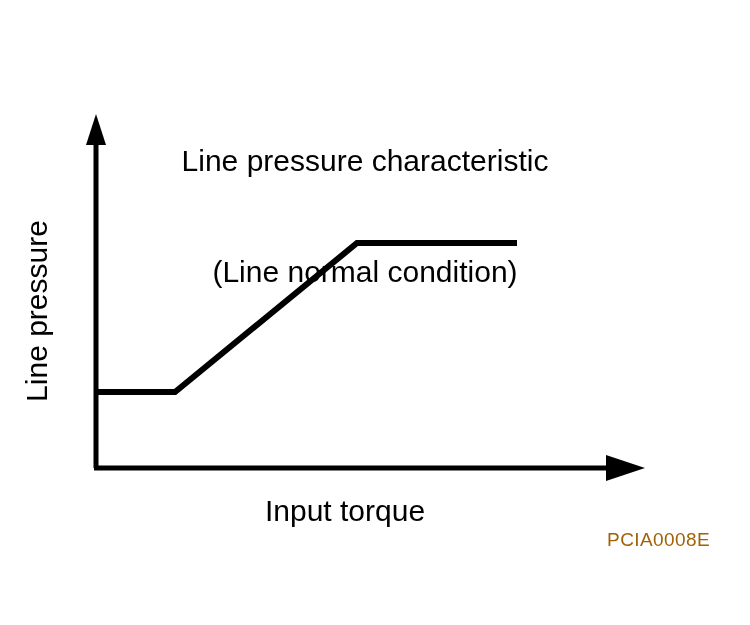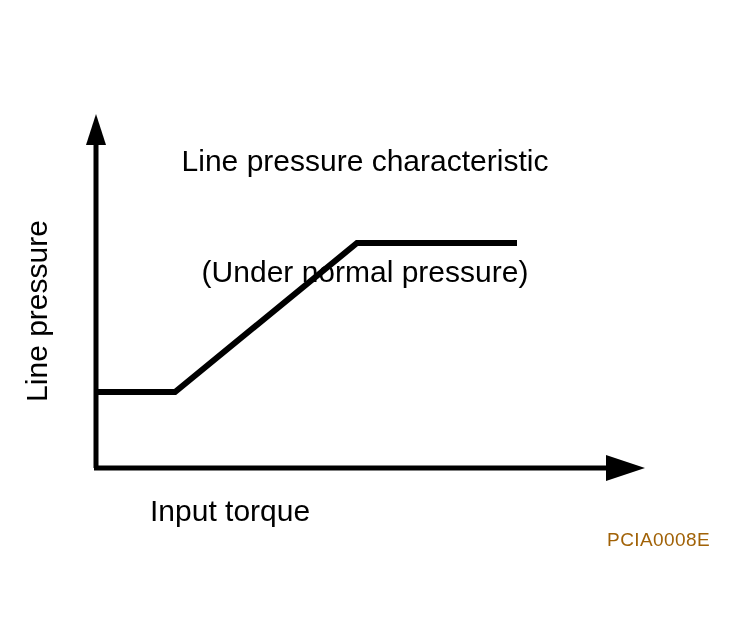--- a/index.html
+++ b/index.html
@@ -55,21 +55,21 @@
     color: #000000;
     transform: rotate(-90deg);
     transform-origin: 50% 50%;
     white-space: pre;
   }
   .xlabel {
     position: absolute;
     left: 150px;
     top: 494px;
     width: 390px;
-    text-align: left;
+    text-align: center;
     font-size: 30px;
     font-family: "Liberation Sans", sans-serif;
     color: #000000;
     white-space: pre;
   }
   .figure-code {
     position: absolute;
     left: 540px;
     top: 529px;
     width: 170px;
@@ -94,21 +94,21 @@
 
     <line x1="94" y1="468" x2="614" y2="468" stroke="#000000" stroke-width="5"></line>
 
     <polygon points="645,468 606,455 606,481" fill="#000000"></polygon>
 
     <polyline points="96,392 175,392 357,243 517,243" fill="none" stroke="#000000" stroke-width="6" stroke-linejoin="miter" stroke-linecap="butt"></polyline>
   </svg>
 
   <div class="title-block">
     <span class="title-line">Line pressure characteristic</span>
-    <span class="title-line">(Under normal pressure)</span>
+    <span class="title-line">(Line normal condition)</span>
   </div>
 
   <div class="ylabel">Line pressure</div>
 
   <div class="xlabel">Input torque</div>
 
   <div class="figure-code">PCIA0008E</div>
 
 </div>
 

